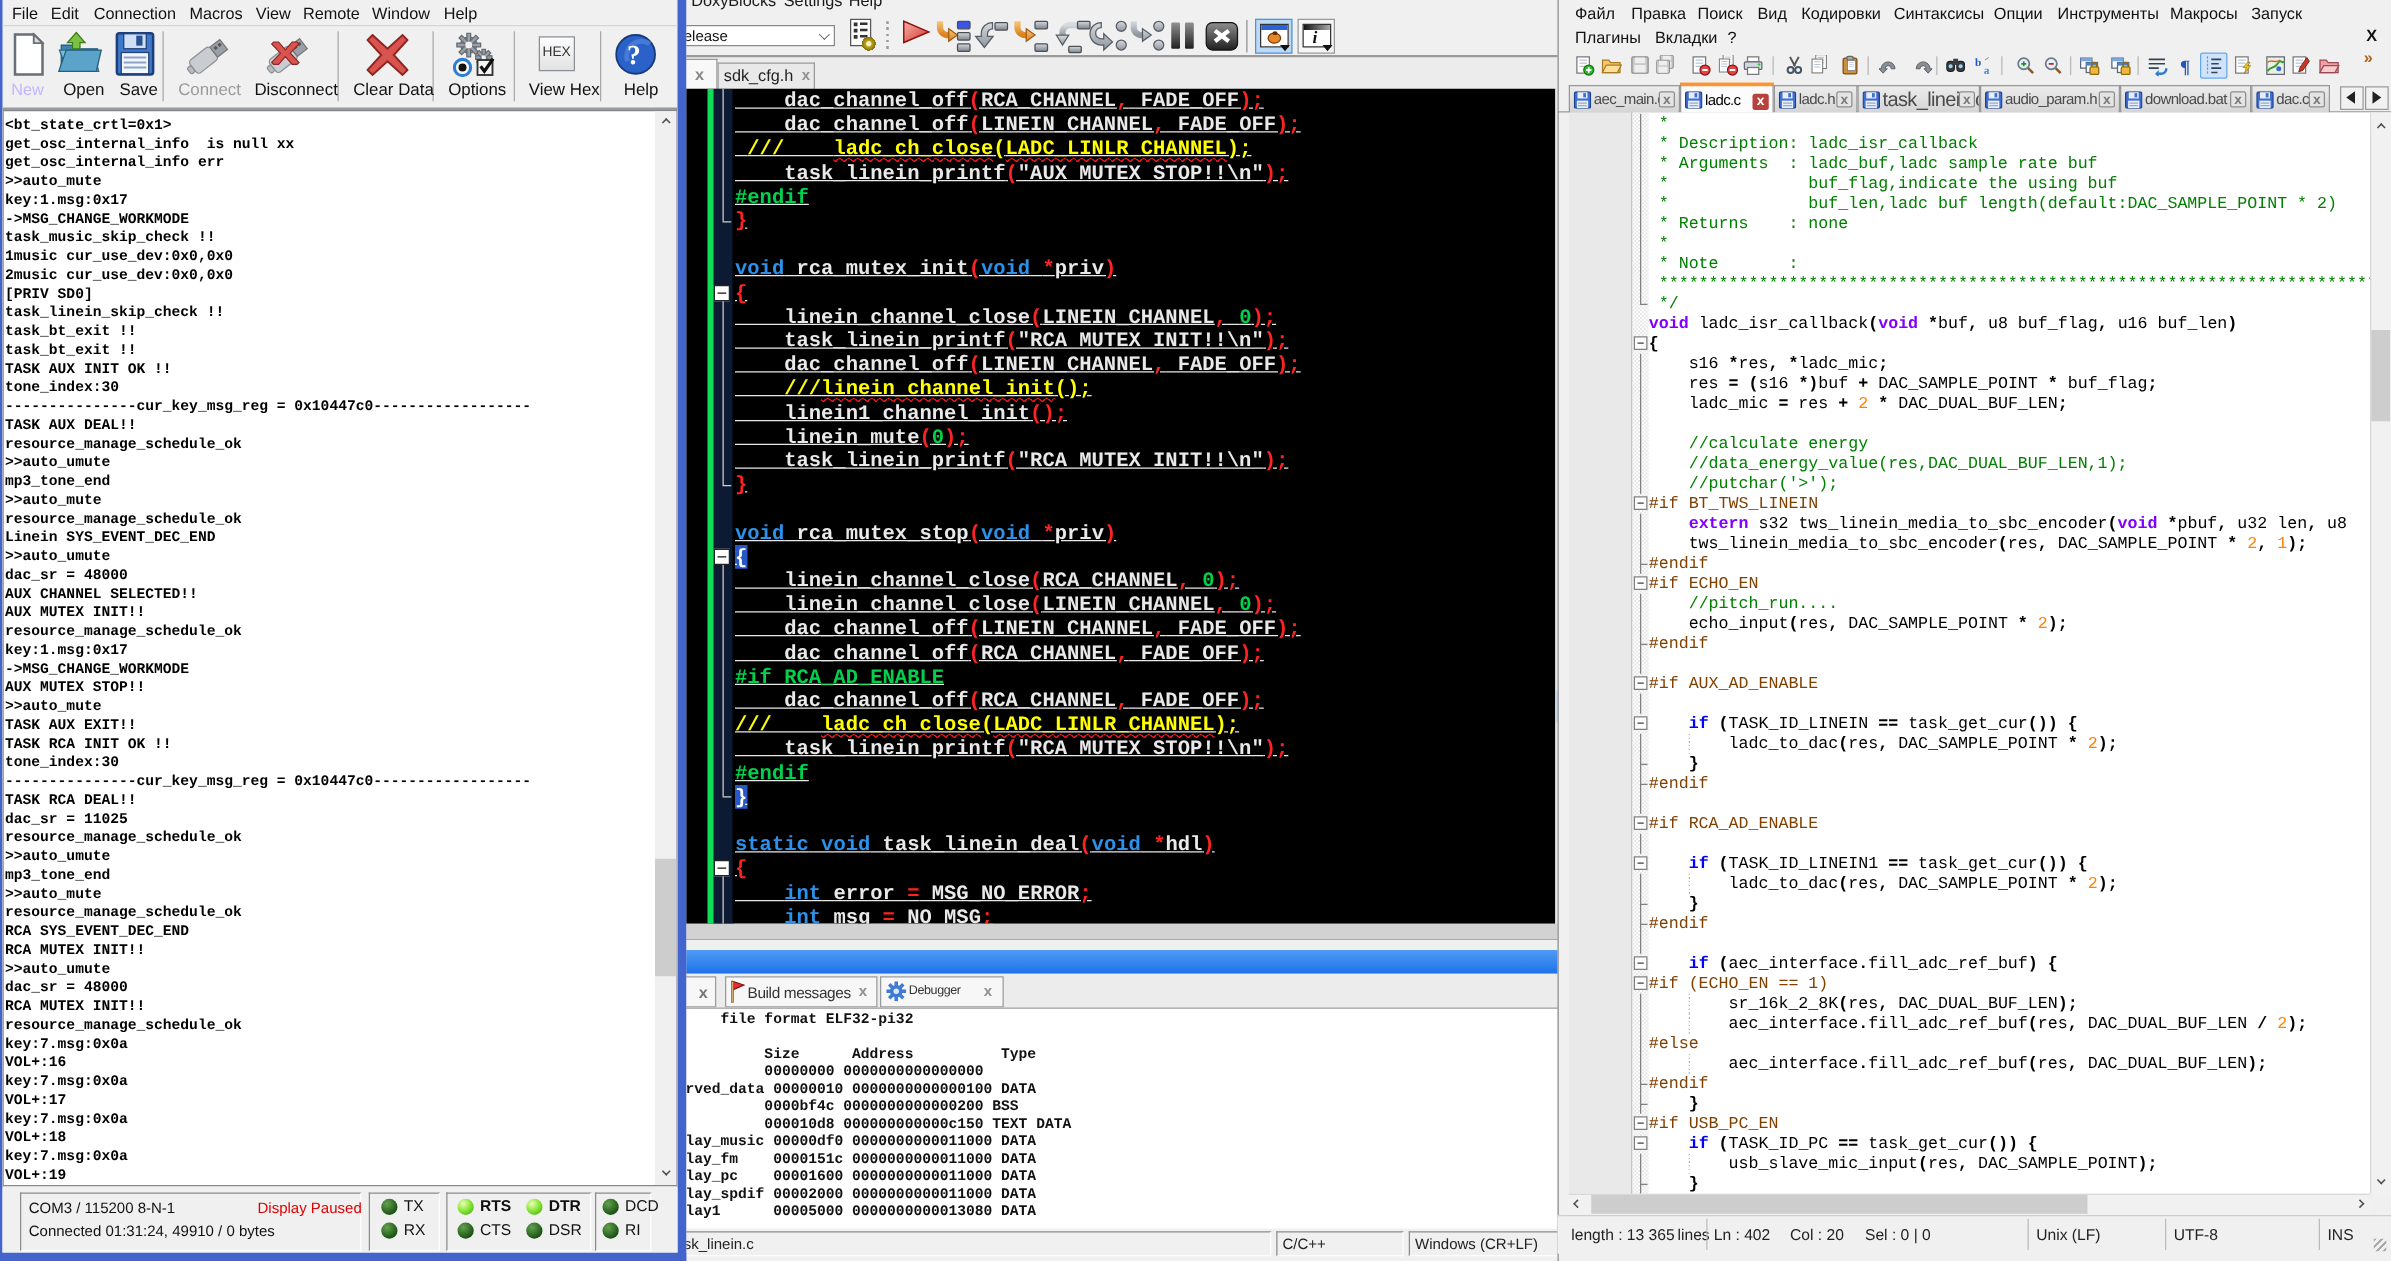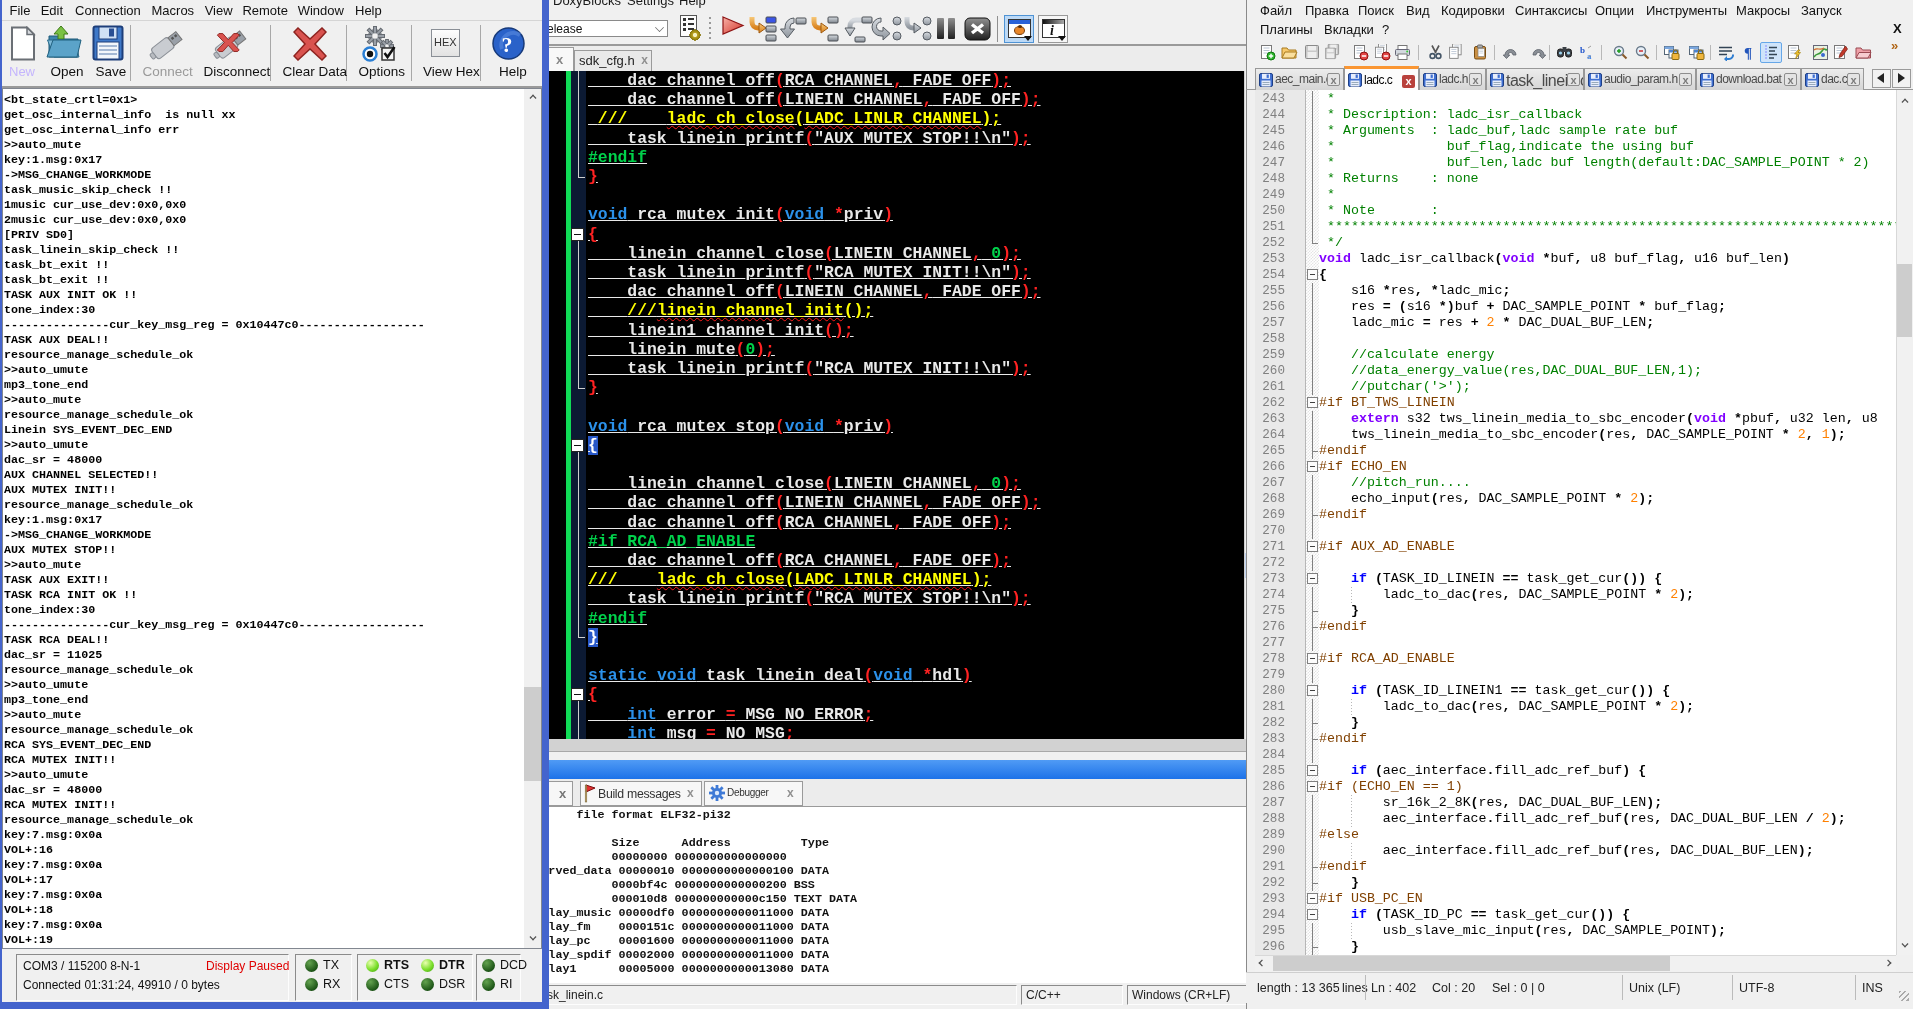--- a/index.html
+++ b/index.html
@@ -141,20 +141,21 @@
 <pre class="abs cbcode" style="left:40px;top:172.8px;font-size:16.4px;line-height:19.2px;">    linein_channel_close<span class="r">(</span>LINEIN_CHANNEL<span class="r">,</span> <span class="g">0</span><span class="r">);</span></pre>
 <pre class="abs cbcode" style="left:40px;top:192.0px;font-size:16.4px;line-height:19.2px;">    task_linein_printf<span class="r">(</span>"RCA MUTEX INIT!!\n"<span class="r">);</span></pre>
 <pre class="abs cbcode" style="left:40px;top:211.2px;font-size:16.4px;line-height:19.2px;">    dac_channel_off<span class="r">(</span>LINEIN_CHANNEL<span class="r">,</span> FADE_OFF<span class="r">);</span></pre>
 <pre class="abs cbcode" style="left:40px;top:230.4px;font-size:16.4px;line-height:19.2px;">    <span class="y">///<span class="sq">linein_channel_init</span>();</span></pre>
 <pre class="abs cbcode" style="left:40px;top:249.6px;font-size:16.4px;line-height:19.2px;">    linein1_channel_init<span class="r">();</span></pre>
 <pre class="abs cbcode" style="left:40px;top:268.8px;font-size:16.4px;line-height:19.2px;">    linein_mute<span class="r">(</span><span class="g">0</span><span class="r">);</span></pre>
 <pre class="abs cbcode" style="left:40px;top:288.0px;font-size:16.4px;line-height:19.2px;">    task_linein_printf<span class="r">(</span>"RCA MUTEX INIT!!\n"<span class="r">);</span></pre>
 <pre class="abs cbcode" style="left:40px;top:307.2px;font-size:16.4px;line-height:19.2px;"><span class="r">}</span></pre>
 <pre class="abs cbcode" style="left:40px;top:345.6px;font-size:16.4px;line-height:19.2px;"><span class="b">void</span> rca_mutex_stop<span class="r">(</span><span class="b">void</span> <span class="r">*</span>priv<span class="r">)</span></pre>
 <pre class="abs cbcode" style="left:40px;top:364.8px;font-size:16.4px;line-height:19.2px;"><span class="bh">{</span></pre>
+<pre class="abs cbcode" style="left:40px;top:384.0px;font-size:16.4px;line-height:19.2px;">    linein_channel_close<span class="r">(</span>RCA_CHANNEL<span class="r">,</span> <span class="g">0</span><span class="r">);</span></pre>
 <pre class="abs cbcode" style="left:40px;top:403.2px;font-size:16.4px;line-height:19.2px;">    linein_channel_close<span class="r">(</span>LINEIN_CHANNEL<span class="r">,</span> <span class="g">0</span><span class="r">);</span></pre>
 <pre class="abs cbcode" style="left:40px;top:422.4px;font-size:16.4px;line-height:19.2px;">    dac_channel_off<span class="r">(</span>LINEIN_CHANNEL<span class="r">,</span> FADE_OFF<span class="r">);</span></pre>
 <pre class="abs cbcode" style="left:40px;top:441.6px;font-size:16.4px;line-height:19.2px;">    dac_channel_off<span class="r">(</span>RCA_CHANNEL<span class="r">,</span> FADE_OFF<span class="r">);</span></pre>
 <pre class="abs cbcode" style="left:40px;top:460.8px;font-size:16.4px;line-height:19.2px;"><span class="g">#if RCA_AD_ENABLE</span></pre>
 <pre class="abs cbcode" style="left:40px;top:480.0px;font-size:16.4px;line-height:19.2px;">    dac_channel_off<span class="r">(</span>RCA_CHANNEL<span class="r">,</span> FADE_OFF<span class="r">);</span></pre>
 <pre class="abs cbcode" style="left:40px;top:499.2px;font-size:16.4px;line-height:19.2px;"><span class="y">///    <span class="sq">ladc_ch_close</span>(<span class="sq">LADC_LINLR_CHANNEL</span>);</span></pre>
 <pre class="abs cbcode" style="left:40px;top:518.4px;font-size:16.4px;line-height:19.2px;">    task_linein_printf<span class="r">(</span>"RCA MUTEX STOP!!\n"<span class="r">);</span></pre>
 <pre class="abs cbcode" style="left:40px;top:537.6px;font-size:16.4px;line-height:19.2px;"><span class="g">#endif</span></pre>
 <pre class="abs cbcode" style="left:40px;top:556.8px;font-size:16.4px;line-height:19.2px;"><span class="bh">}</span></pre>
 <pre class="abs cbcode" style="left:40px;top:595.2px;font-size:16.4px;line-height:19.2px;text-align:right;"><span class="b">static</span> <span class="b">void</span> task_linein_deal<span class="r">(</span><span class="b">void</span> <span class="r">*</span>hdl<span class="r">)</span></pre>
@@ -479,74 +480,20 @@
       <rect x="2.5" y="1.5" width="10" height="13" fill="#fff" stroke="#7a7a7a"></rect>
       <path d="M4.5 4h6M4.5 6.5h6M4.5 9h6" stroke="#b9c4d2" stroke-width="1"></path>
       <path d="M13.5 2 L8 10 l-1 3.5 3.2 -1.2 L15.5 5 Z" fill="#c0392b" stroke="#7a1a10" stroke-width=".7"></path>
     </svg>
 <svg class="abs" style="left:1855px;top:44px;" width="17" height="17" viewBox="0 0 17 17">
       <path d="M1 4 h5 l1.5 2 H15.5 v8 H1 Z" fill="#efa0a8" stroke="#9a4a52"></path>
       <path d="M1 14 L4 8.5 h12 l-3 5.5 Z" fill="#f7ccd0" stroke="#9a4a52"></path>
     </svg>
 <div class="abs" style="left:1891px;top:38px;font-size:13px;font-weight:bold;color:#b06414;">»</div>
 <div class="abs" style="left:1255px;top:90px;width:51px;height:865px;background:#e9e9e9;"></div>
-<pre class="abs" style="left:1255px;top:91px;width:30px;text-align:right;font-size:12.6px;line-height:16px;color:#808080;">243
-244
-245
-246
-247
-248
-249
-250
-251
-252
-253
-254
-255
-256
-257
-258
-259
-260
-261
-262
-263
-264
-265
-266
-267
-268
-269
-270
-271
-272
-273
-274
-275
-276
-277
-278
-279
-280
-281
-282
-283
-284
-285
-286
-287
-288
-289
-290
-291
-292
-293
-294
-295
-296</pre>
 <div class="abs" style="left:1305px;top:90px;width:1px;height:865px;background:#b6b6b6;"></div>
 <div class="abs" style="left:1306px;top:90px;width:13px;height:865px;background:#fff;background-image:linear-gradient(45deg,#e4e4e4 25%,transparent 25%,transparent 75%,#e4e4e4 75%),linear-gradient(45deg,#e4e4e4 25%,transparent 25%,transparent 75%,#e4e4e4 75%);background-size:3px 3px;background-position:0 0,1.5px 1.5px;"></div>
 <div class="abs" style="left:1319px;top:90px;width:577px;height:865px;background:#fff;"></div>
 <div class="abs" style="left:1319px;top:91px;width:577px;height:864px;overflow:hidden;">
 <pre class="nppcode" style="font-size:13.3px;line-height:16px;"><span class="c"> *</span>
 <span class="c"> * Description: ladc_isr_callback</span>
 <span class="c"> * Arguments  : ladc_buf,ladc sample rate buf</span>
 <span class="c"> *              buf_flag,indicate the using buf</span>
 <span class="c"> *              buf_len,ladc buf length(default:DAC_SAMPLE_POINT * 2)</span>
 <span class="c"> * Returns    : none</span>

